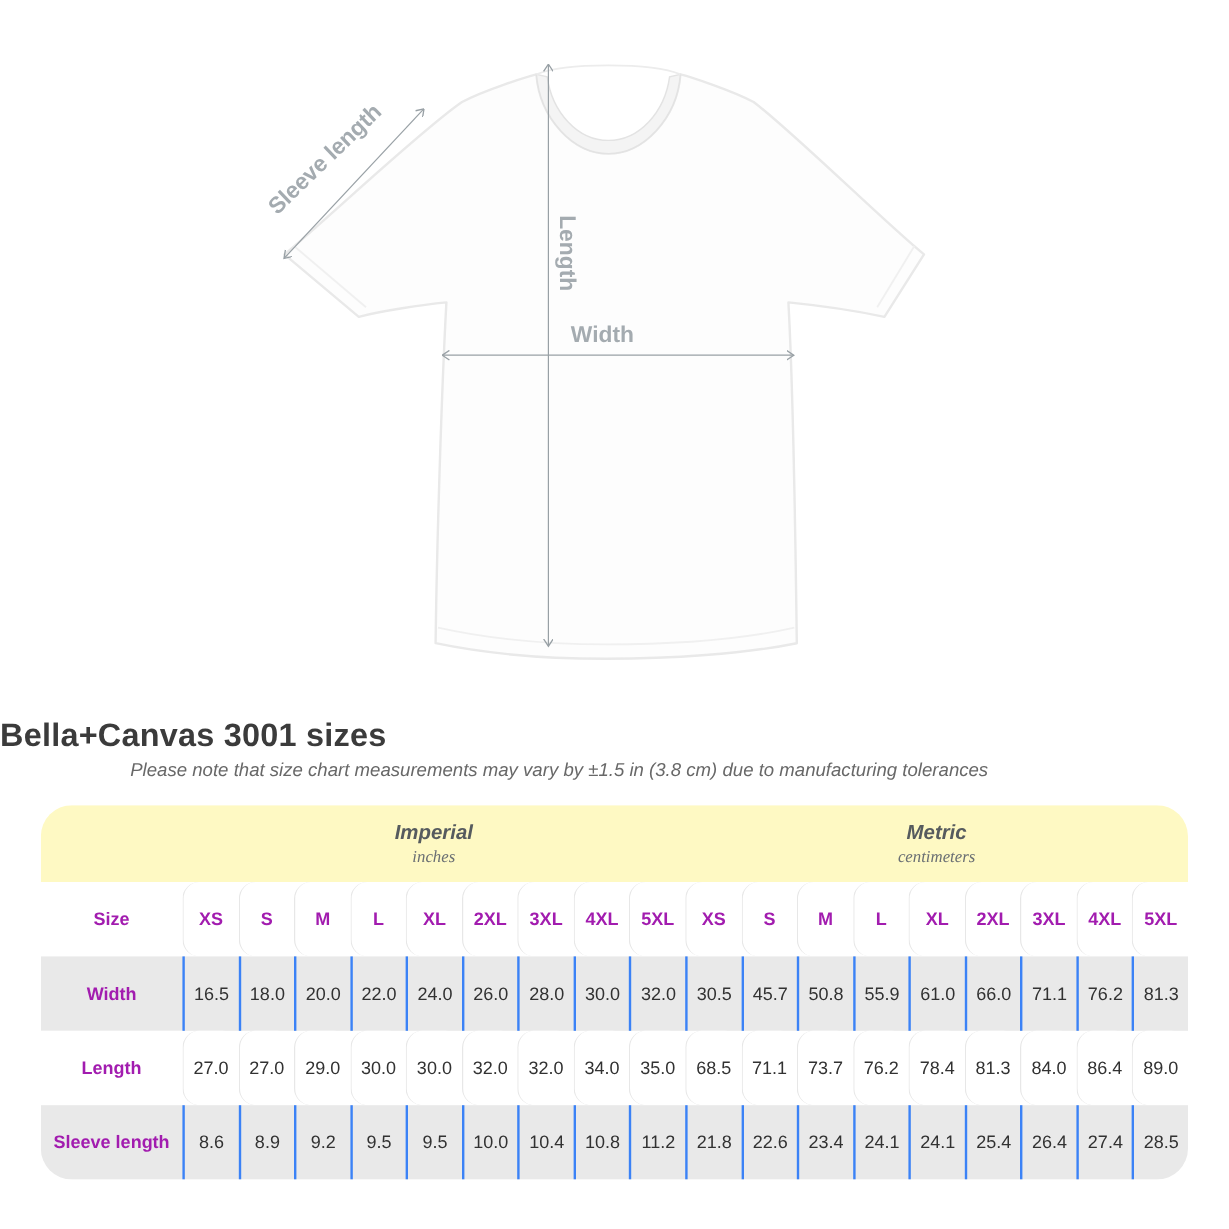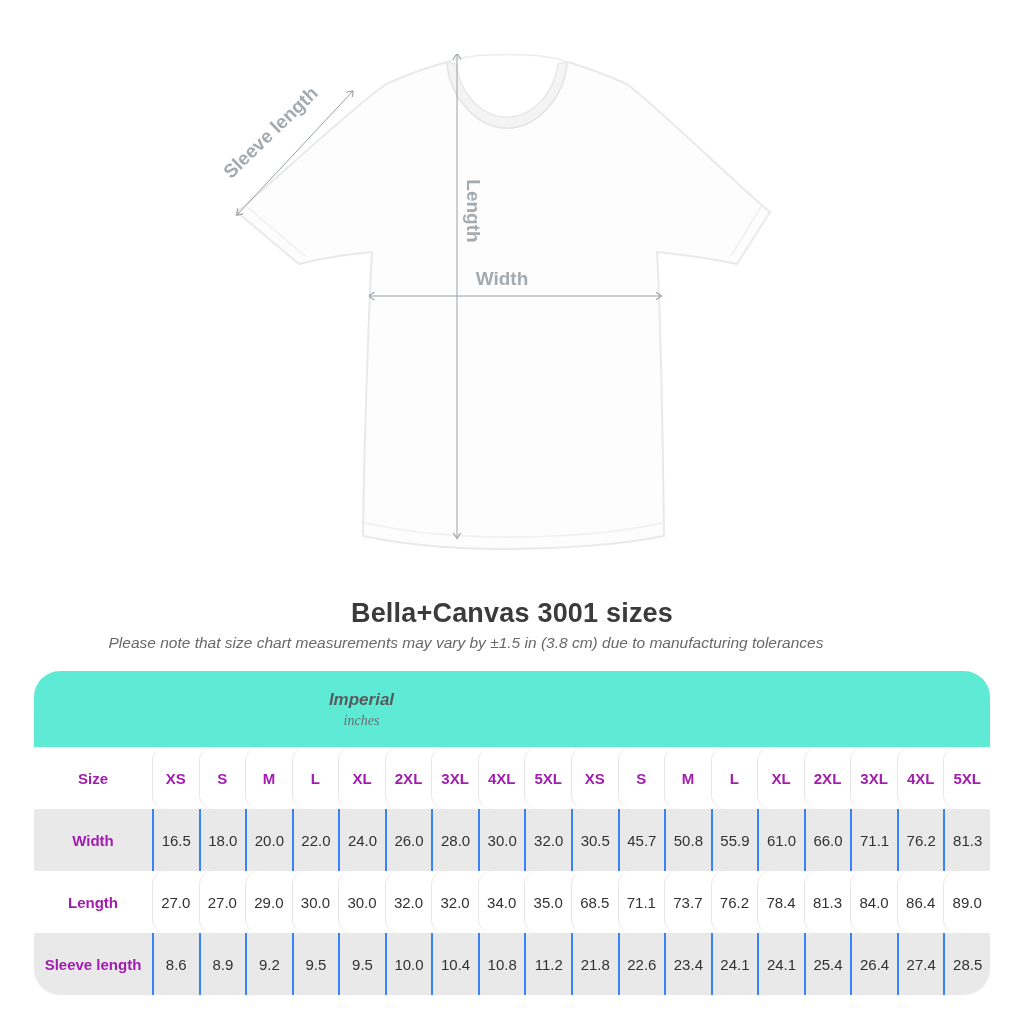--- a/index.html
+++ b/index.html
@@ -1,27 +1,27 @@
 <!DOCTYPE html>
 <html><head>
 <meta charset="utf-8">
 <style>
   html,body{margin:0;padding:0;background:#ffffff;}
   .stage{position:relative;width:1024px;height:1024px;background:#ffffff;overflow:hidden;
          font-family:"Liberation Sans", sans-serif;}
   
   .shirt-wrap{position:absolute;left:190px;top:25px;width:650px;height:550px;}
   
-  .chart-title{position:absolute;left:0;top:598px;width:1024px;text-align:center;
+  .chart-title{position:absolute;left:0;top:598px;width:1024px;
                font-size:27px;font-weight:bold;color:#3b3b3b;letter-spacing:.2px;}
   .chart-subtitle{position:absolute;left:0;top:634px;width:932px;text-align:center;
                font-size:15.5px;font-style:italic;color:#686868;}
   
   .size-table{position:absolute;left:34px;top:671px;width:956px;border-radius:26px;overflow:hidden;}
-  .group-row{display:grid;grid-template-columns:118px 1fr 1fr;background:#5eead4;height:76px;}
+  .group-row{display:grid;grid-template-columns:118px 1fr 1fr;background:#fef9c3;height:64px;}
   .group-cell{display:flex;flex-direction:column;align-items:center;justify-content:center;gap:3px;}
   .group-title{font-size:17px;font-weight:bold;font-style:italic;color:#565b5e;}
   .group-sub{font-size:14px;font-style:italic;color:#6a6f73;font-family:Liberation Serif, serif;}
   #size-grid{display:grid;grid-template-columns:118px repeat(18,1fr);}
   .c{height:62px;display:flex;align-items:center;justify-content:center;
      font-size:15px;color:#323232;box-sizing:border-box;}
   .c.head,.c.label{font-weight:bold;color:#a21caf;}
   .c.gray{background:#e9e9e9;}
   .c.white{background:#ffffff;}
   .c.white.bl{border-left:1px solid #e7e7e7;border-radius:14px;}
@@ -85,20 +85,24 @@
 
   <div class="chart-title">Bella+Canvas 3001 sizes</div>
   <div class="chart-subtitle">Please note that size chart measurements may vary by ±1.5 in (3.8 cm) due to manufacturing tolerances</div>
 
   <div class="size-table">
     <div class="group-row">
       <div class="group-cell"></div>
       <div class="group-cell">
         <div class="group-title">Imperial</div>
         <div class="group-sub">inches</div>
+      </div>
+      <div class="group-cell">
+        <div class="group-title">Metric</div>
+        <div class="group-sub">centimeters</div>
       </div>
     </div>
     <div id="size-grid">
         <div class="c label head white">Size</div>
         <div class="c head white bl">XS</div>
         <div class="c head white bl">S</div>
         <div class="c head white bl">M</div>
         <div class="c head white bl">L</div>
         <div class="c head white bl">XL</div>
         <div class="c head white bl">2XL</div>

